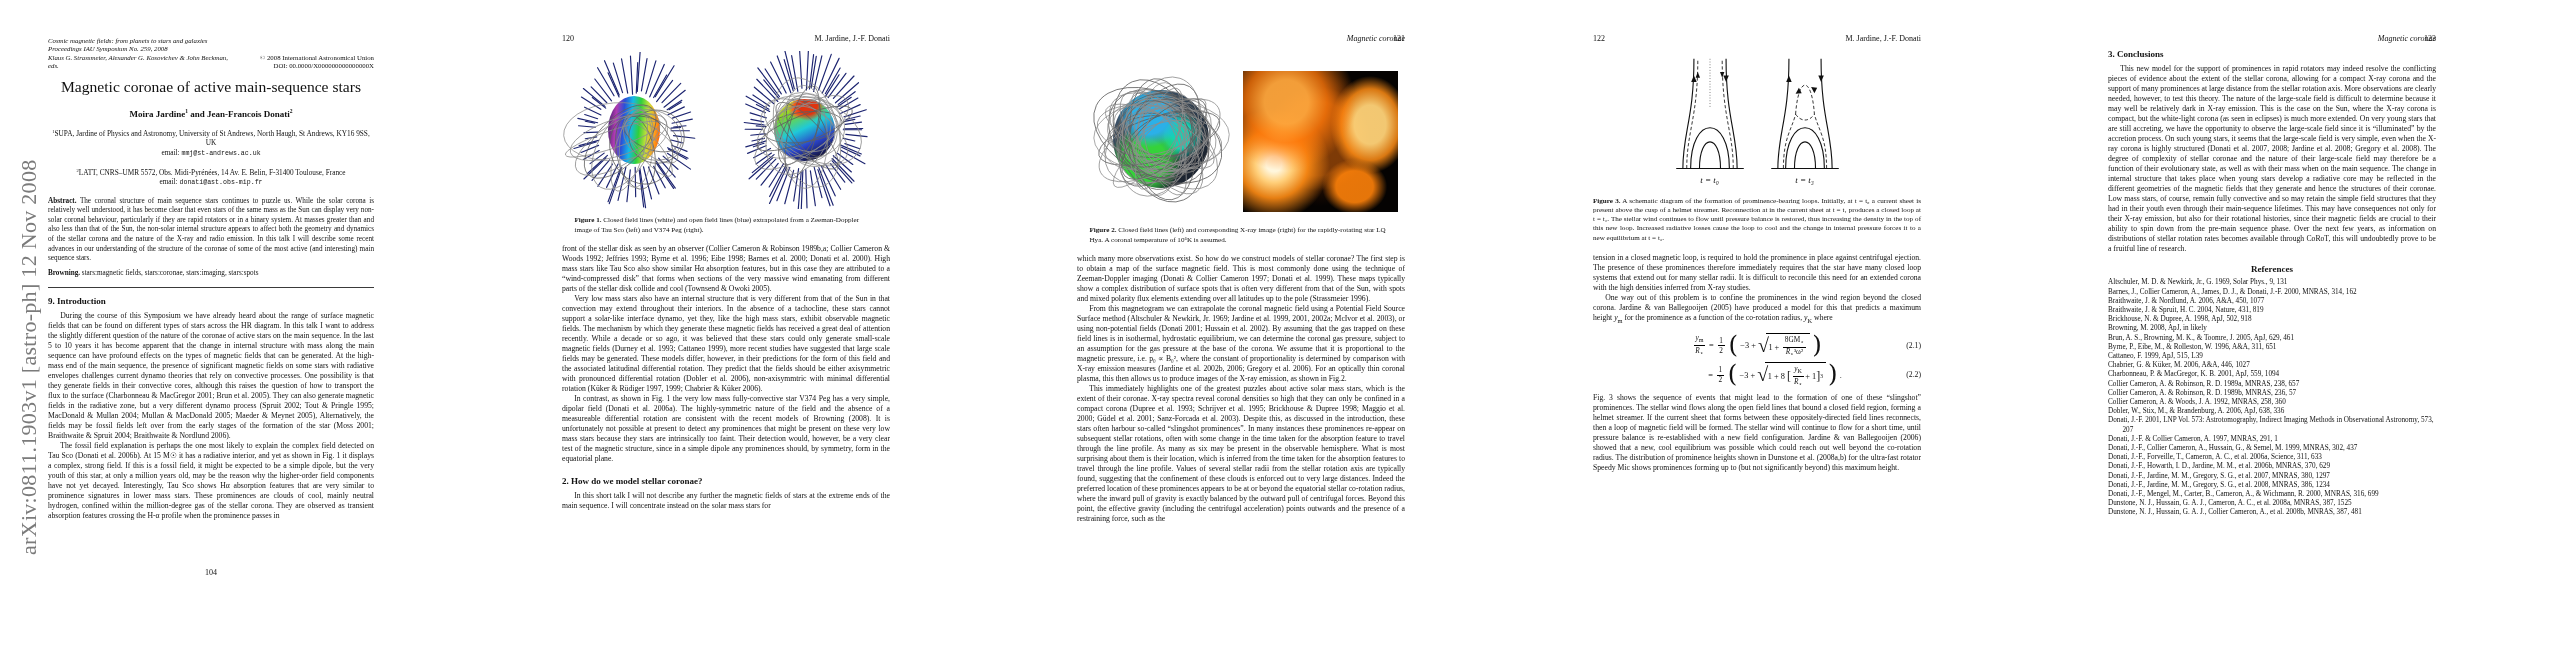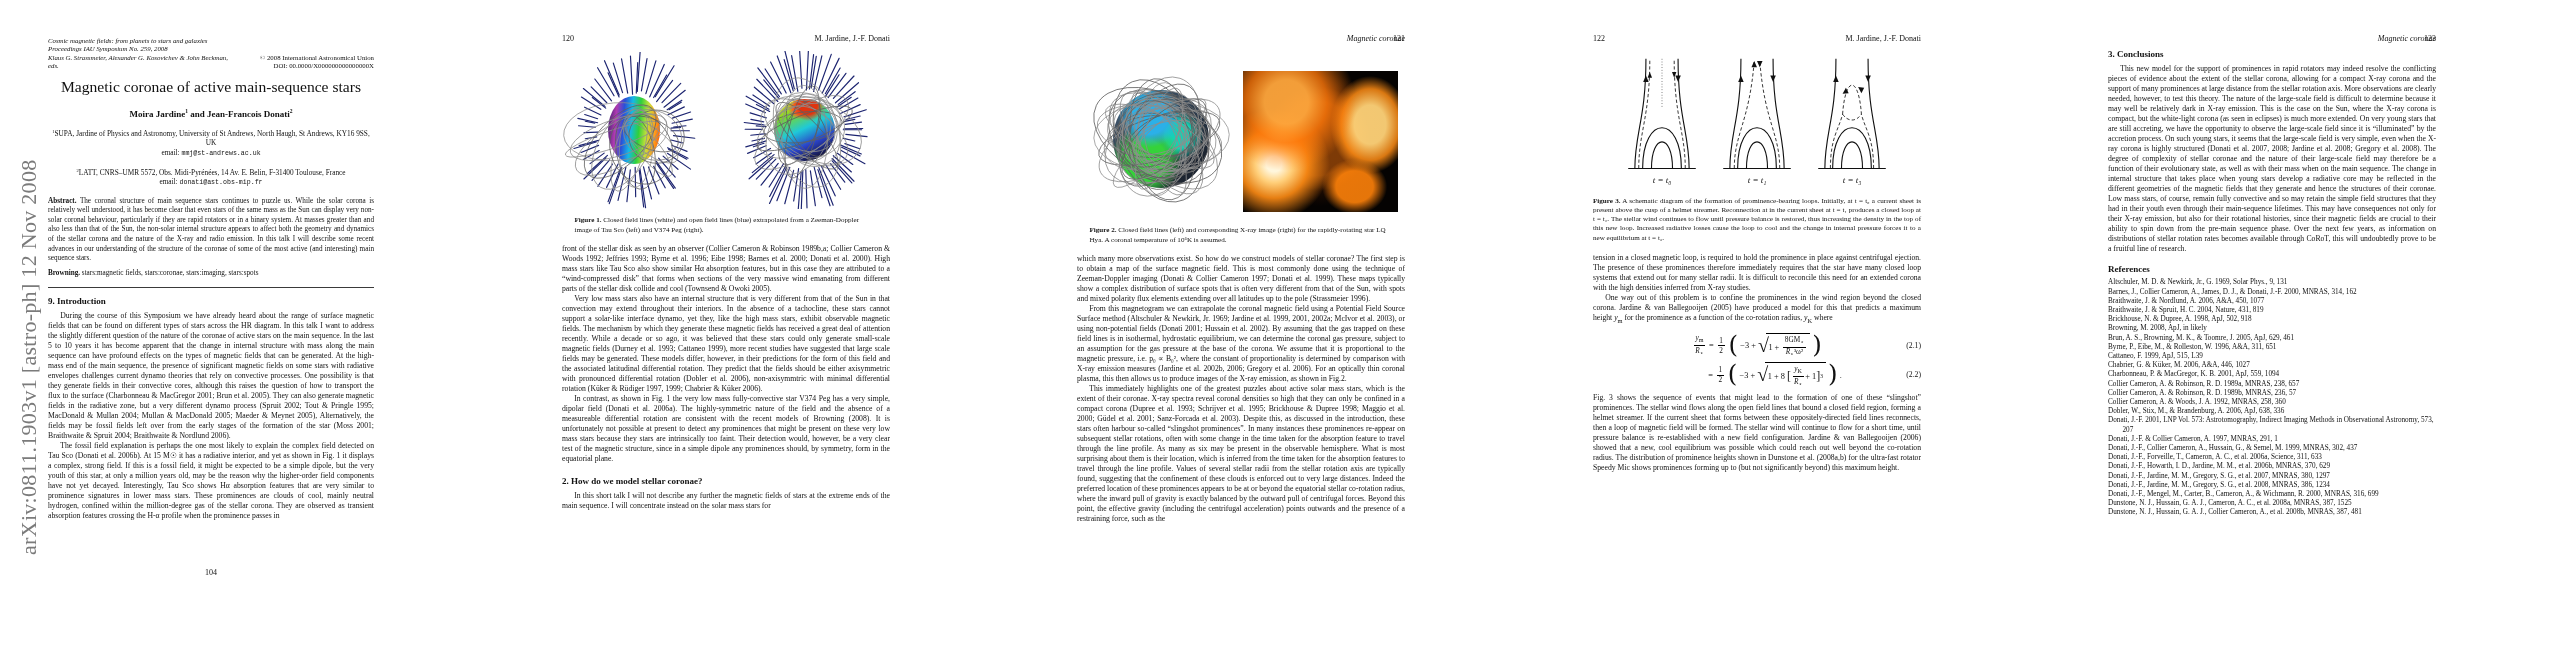--- a/index.html
+++ b/index.html
@@ -89,21 +89,21 @@
   .frac .den{padding-top:0.6px;}
   .bp{font-size:24.5px;font-weight:400;line-height:0;position:relative;top:-1.1px;font-family:"DejaVu Serif",serif;}
   .sq{display:inline-flex;align-items:center;}
   .sqsym{font-size:20px;line-height:0;position:relative;top:-1.1px;margin-right:-2.8px;}
   .under{display:inline-flex;align-items:center;border-top:0.8px solid #000;padding:1.7px 2.8px 0 2.2px;}
   .eq i{font-style:italic}
   .eq .sup3{font-size:.65em;vertical-align:super}
   .indent2{margin-left:36px}
 
   
-  h2.refh{font-size:9px;font-weight:bold;margin:10px 0 4.4px 0;}
+  h2.refh{font-size:9px;font-weight:bold;margin:10px 0 4.4px 0;text-align:center;}
   .refs{font-size:7.2px;line-height:9.2px;}
   .ref{padding-left:14.5px;text-indent:-14.5px;}
 
   
   .arxiv{position:absolute;left:15.6px;top:555px;transform:rotate(-90deg);transform-origin:0 0;
          white-space:nowrap;font-size:22px;color:#7b7b7b;letter-spacing:0.3px;}
 </style>
 </head>
 <body>
 
@@ -448,36 +448,20 @@
               <polygon points="94,56 89,44 99,44" fill="#101010"></polygon>
               <path d="M23,212 C23,146 43,120 43,14" fill="none" stroke="#101010" stroke-width="1.5" stroke-dasharray="6,4"></path>
               <path d="M107,212 C107,146 87,120 87,14" fill="none" stroke="#101010" stroke-width="1.5" stroke-dasharray="6,4"></path>
               <line x1="65" y1="14" x2="65" y2="102" stroke="#101010" stroke-width="1.1" stroke-dasharray="1.5,3.5"></line>
               <polygon points="43,38 39,48 47,48" fill="#101010"></polygon>
               <polygon points="87,48 83,38 91,38" fill="#101010"></polygon>
             </svg>
           <div class="tlabel">t = t₀</div>
         </div>
         <div class="spanel">
-          <svg id="pan1" width="72" height="122" viewBox="0 0 130 220">
-              <line x1="4" y1="212" x2="126" y2="212" stroke="#101010" stroke-width="2.2"></line>
-              <path d="M16,212 C16,148 36,122 36,14" fill="none" stroke="#101010" stroke-width="2"></path>
-              <path d="M114,212 C114,148 94,122 94,14" fill="none" stroke="#101010" stroke-width="2"></path>
-              <path d="M30,212 C30,114 100,114 100,212" fill="none" stroke="#101010" stroke-width="2"></path>
-              <path d="M46,212 C46,148 84,148 84,212" fill="none" stroke="#101010" stroke-width="2"></path>
-              <polygon points="36,44 31,56 41,56" fill="#101010"></polygon>
-              <polygon points="94,56 89,44 99,44" fill="#101010"></polygon>
-              <path d="M24,212 C24,148 51,130 60,18" fill="none" stroke="#101010" stroke-width="1.5" stroke-dasharray="6,4"></path>
-              <path d="M106,212 C106,148 79,130 70,18" fill="none" stroke="#101010" stroke-width="1.5" stroke-dasharray="6,4"></path>
-              <polygon points="60,18 55,29 65,29" fill="#101010"></polygon>
-              <polygon points="70,29 65,18 75,18" fill="#101010"></polygon>
-            </svg>
-          <div class="tlabel">t = t₁</div>
-        </div>
-        <div class="spanel">
           <svg id="pan3" width="72" height="122" viewBox="0 0 130 220">
               <line x1="4" y1="212" x2="126" y2="212" stroke="#101010" stroke-width="2.2"></line>
               <path d="M16,212 C16,148 36,122 36,14" fill="none" stroke="#101010" stroke-width="2"></path>
               <path d="M114,212 C114,148 94,122 94,14" fill="none" stroke="#101010" stroke-width="2"></path>
               <path d="M30,212 C30,114 100,114 100,212" fill="none" stroke="#101010" stroke-width="2"></path>
               <path d="M46,212 C46,148 84,148 84,212" fill="none" stroke="#101010" stroke-width="2"></path>
               <polygon points="36,44 31,56 41,56" fill="#101010"></polygon>
               <polygon points="94,56 89,44 99,44" fill="#101010"></polygon>
               <path d="M26,212 C26,156 41,142 48,114" fill="none" stroke="#101010" stroke-width="1.5" stroke-dasharray="6,4"></path>
               <path d="M104,212 C104,156 89,142 82,114" fill="none" stroke="#101010" stroke-width="1.5" stroke-dasharray="6,4"></path>

